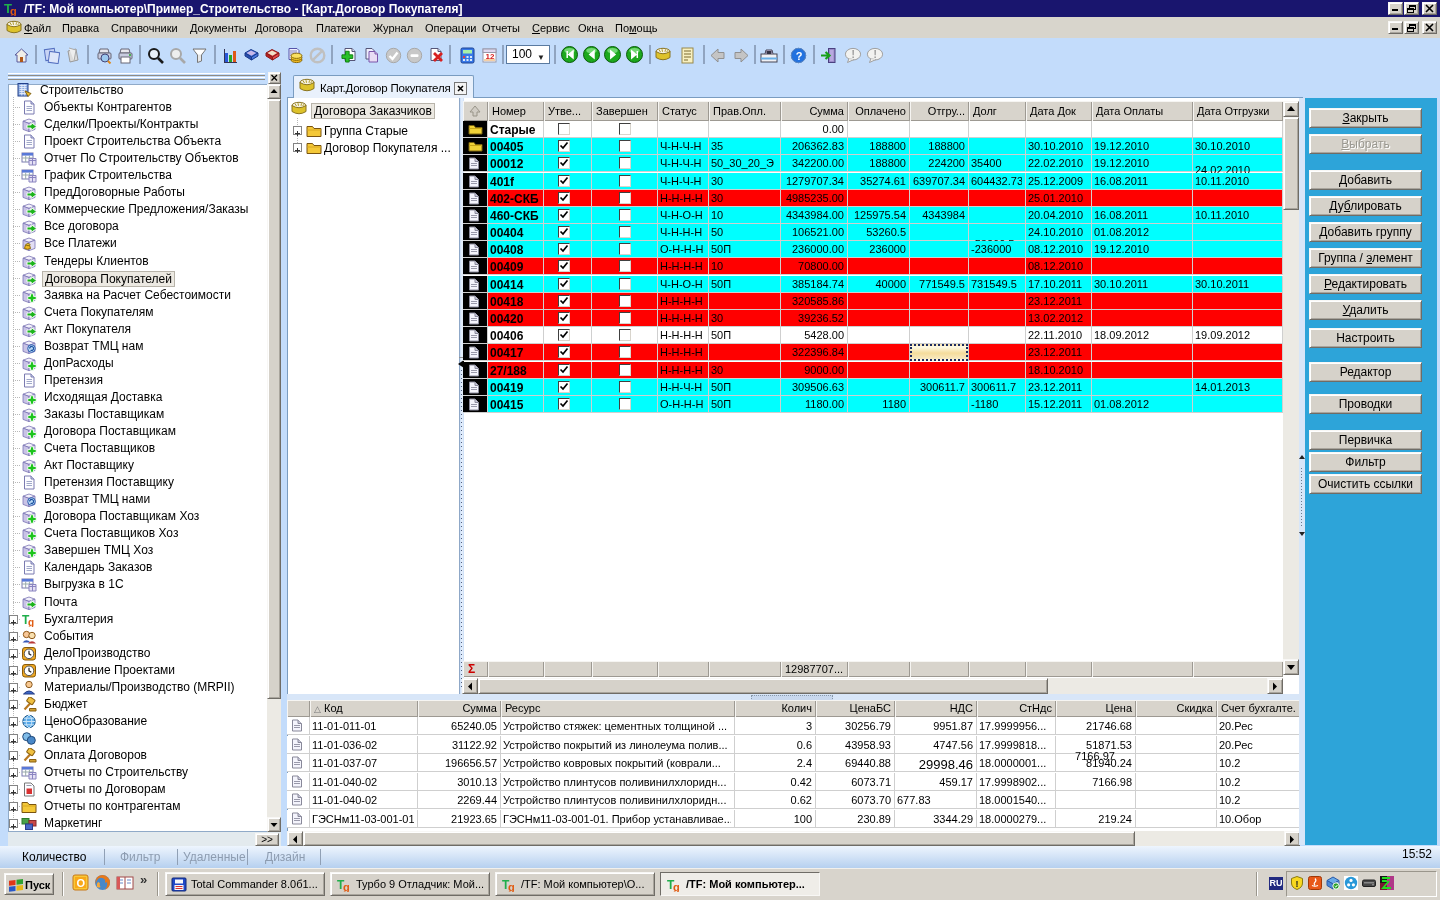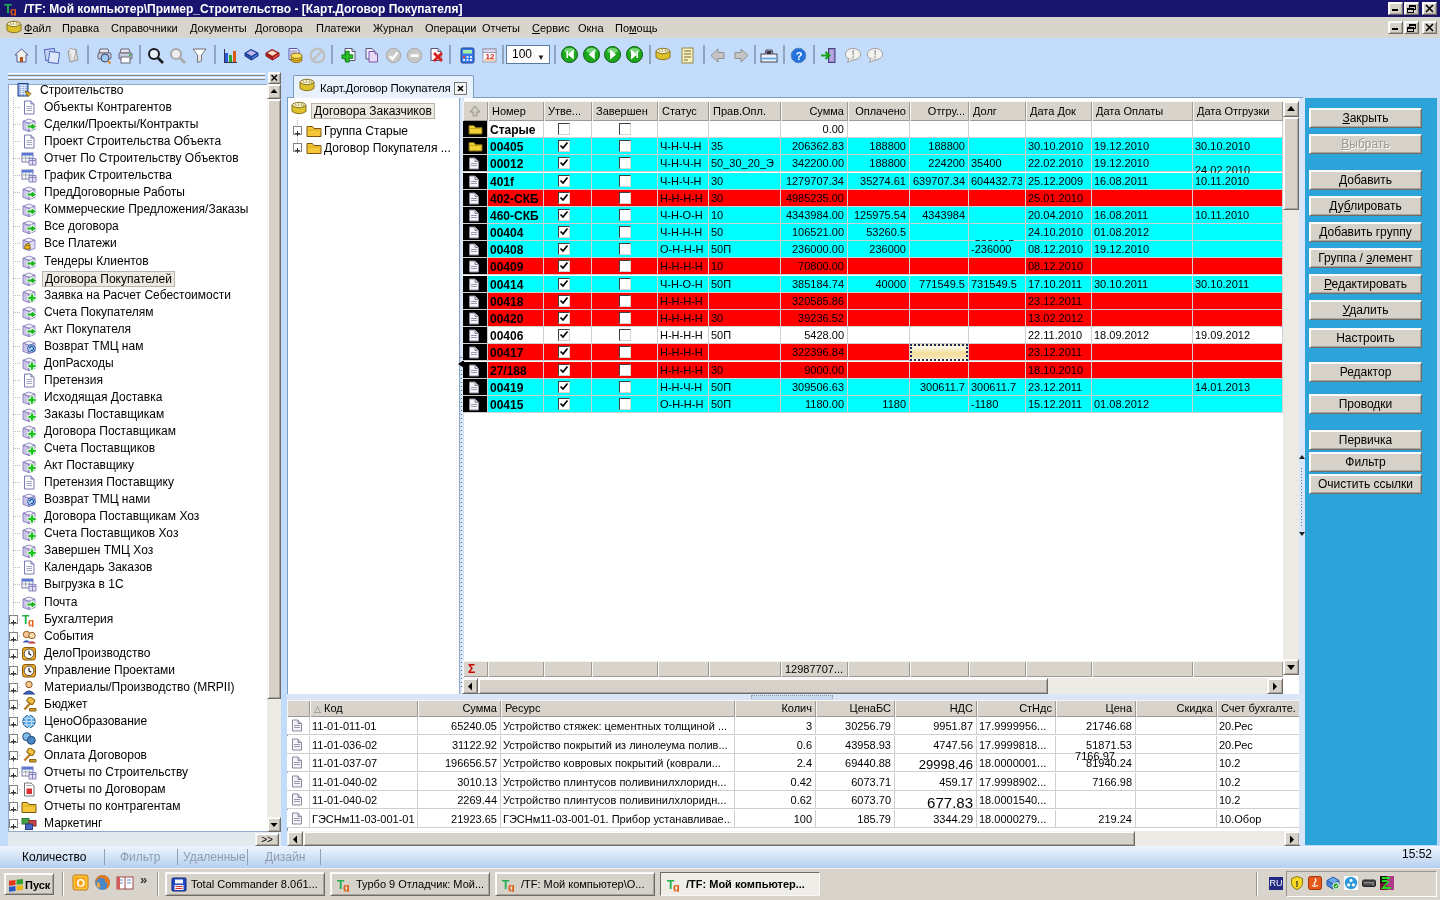--- a/index.html
+++ b/index.html
@@ -1412,21 +1412,21 @@
 <div class="abs" style="left:976px;top:791px;width:1px;height:18px;background:#cfcfcf"></div>
 <div class="abs" style="left:1055px;top:791px;width:1px;height:18px;background:#cfcfcf"></div>
 <div class="abs" style="left:1135px;top:791px;width:1px;height:18px;background:#cfcfcf"></div>
 <div class="abs" style="left:1216px;top:791px;width:1px;height:18px;background:#cfcfcf"></div>
 <div class="abs" style="left:1299px;top:791px;width:1px;height:18px;background:#cfcfcf"></div>
 <div class="abs" style="left:312px;top:794px;width:102px;font-size:11px;white-space:nowrap;overflow:hidden">11-01-040-02</div>
 <div class="abs" style="left:420px;top:794px;width:77px;text-align:right;font-size:11px;white-space:nowrap;overflow:hidden">2269.44</div>
 <div class="abs" style="left:503px;top:794px;width:228px;font-size:11px;white-space:nowrap;overflow:hidden">Устройство плинтусов поливинилхлоридн...</div>
 <div class="abs" style="left:737px;top:794px;width:75px;text-align:right;font-size:11px;white-space:nowrap;overflow:hidden">0.62</div>
 <div class="abs" style="left:818px;top:794px;width:73px;text-align:right;font-size:11px;white-space:nowrap;overflow:hidden">6073.70</div>
-<div class="abs" style="left:897px;top:794px;width:76px;text-align:right;font-size:15px;white-space:nowrap;overflow:hidden">677.83</div>
+<div class="abs" style="left:897px;top:794px;width:76px;font-size:11px;white-space:nowrap;overflow:hidden">677.83</div>
 <div class="abs" style="left:979px;top:794px;width:73px;font-size:11px;white-space:nowrap;overflow:hidden">18.0001540...</div>
 <div class="abs" style="left:1058px;top:750px;width:74px;text-align:center;font-size:11px;white-space:nowrap;overflow:hidden">7166.97</div>
 <div class="abs" style="left:1219px;top:794px;width:77px;font-size:11px;white-space:nowrap;overflow:hidden">10.2</div>
 <div class="abs" style="left:287px;top:810px;width:1013px;height:18px;background:#fff;border-bottom:1px solid #cfcfcf"></div>
 <div class="abs" style="left:291px;top:812px"><svg width="12" height="13" viewBox="0 0 12 13" style="">
       <path d="M1.5 1 L7 1 L10.5 4.5 L10.5 12 L1.5 12 Z" fill="#f4f4fc" stroke="#889"></path>
       <path d="M7 1 L7 4.5 L10.5 4.5" fill="#ccd" stroke="#889"></path>
       <path d="M3 6.5 h6 M3 8.5 h6" stroke="#99a"></path>
     </svg></div>
 <div class="abs" style="left:309px;top:810px;width:1px;height:18px;background:#cfcfcf"></div>
@@ -1437,21 +1437,21 @@
 <div class="abs" style="left:894px;top:810px;width:1px;height:18px;background:#cfcfcf"></div>
 <div class="abs" style="left:976px;top:810px;width:1px;height:18px;background:#cfcfcf"></div>
 <div class="abs" style="left:1055px;top:810px;width:1px;height:18px;background:#cfcfcf"></div>
 <div class="abs" style="left:1135px;top:810px;width:1px;height:18px;background:#cfcfcf"></div>
 <div class="abs" style="left:1216px;top:810px;width:1px;height:18px;background:#cfcfcf"></div>
 <div class="abs" style="left:1299px;top:810px;width:1px;height:18px;background:#cfcfcf"></div>
 <div class="abs" style="left:312px;top:813px;width:102px;font-size:11px;white-space:nowrap;overflow:hidden">ГЭСНм11-03-001-01</div>
 <div class="abs" style="left:420px;top:813px;width:77px;text-align:right;font-size:11px;white-space:nowrap;overflow:hidden">21923.65</div>
 <div class="abs" style="left:503px;top:813px;width:228px;font-size:11px;white-space:nowrap;overflow:hidden">ГЭСНм11-03-001-01. Прибор устанавливае...</div>
 <div class="abs" style="left:737px;top:813px;width:75px;text-align:right;font-size:11px;white-space:nowrap;overflow:hidden">100</div>
-<div class="abs" style="left:818px;top:813px;width:73px;text-align:right;font-size:11px;white-space:nowrap;overflow:hidden">185.79</div>
+<div class="abs" style="left:818px;top:813px;width:73px;text-align:right;font-size:11px;white-space:nowrap;overflow:hidden">230.89</div>
 <div class="abs" style="left:897px;top:813px;width:76px;text-align:right;font-size:11px;white-space:nowrap;overflow:hidden">3344.29</div>
 <div class="abs" style="left:979px;top:813px;width:73px;font-size:11px;white-space:nowrap;overflow:hidden">18.0000279...</div>
 <div class="abs" style="left:1058px;top:813px;width:74px;text-align:right;font-size:11px;white-space:nowrap;overflow:hidden">219.24</div>
 <div class="abs" style="left:1219px;top:813px;width:77px;font-size:11px;white-space:nowrap;overflow:hidden">10.Обор</div>
 <div class="abs" style="left:287px;top:831px;width:1013px;height:15px;background:#eceae4"></div>
 <div class="abs b3d" style="left:287px;top:831px;width:16px;height:15px"><svg width="14" height="14">
       <path d="M9 3.5 L5 7.5 L9 11.5 Z" fill="#000"></path>
     </svg></div>
 <div class="abs b3d" style="left:303px;top:831px;width:832px;height:15px"></div>
 <div class="abs b3d" style="left:1284px;top:831px;width:16px;height:15px"><svg width="14" height="14">
@@ -1540,21 +1540,21 @@
     <span style="position:absolute;left:25px;top:5px;font-size:11px;white-space:nowrap">/TF: Мой компьютер\О...</span>
   </div>
 <div class="abs" style="left:660px;top:872px;width:160px;height:24px;background:#efede8;border:1px solid;border-color:#6f6c66 #f8f7f5 #f8f7f5 #6f6c66">
     <div style="position:absolute;left:5px;top:4px"><svg width="16" height="15" viewBox="0 0 16 15" style="">
         <text x="1" y="12" font-family="Liberation Sans" font-weight="bold" font-size="12" fill="#1fae4b">T</text>
         <text x="7" y="14" font-family="Liberation Sans" font-weight="bold" font-size="11" fill="#e05a10">g</text>
       </svg></div>
     <span style="position:absolute;left:25px;top:5px;font-size:11px;font-weight:bold;white-space:nowrap">/TF: Мой компьютер...</span>
   </div>
 <div class="abs" style="left:1256px;top:872px;width:2px;height:24px;border-left:1px solid #9a968c;border-right:1px solid #fff"></div>
-<div class="abs" style="left:1269px;top:877px;width:14px;height:13px;background:#222a80;color:#fff;font-size:9px;font-weight:normal;text-align:center;line-height:13px">RU</div>
+<div class="abs" style="left:1269px;top:877px;width:14px;height:13px;background:#222a80;color:#fff;font-size:9px;font-weight:bold;text-align:center;line-height:13px">RU</div>
 <div class="abs" style="left:1286px;top:871px;width:151px;height:26px;border:1px solid;border-color:#9a968c #fff #fff #9a968c"></div>
 <div class="abs" style="left:1290px;top:876px;width:14px;height:14px"><svg width="14" height="14" viewBox="0 0 14 14" style="">
       <path d="M7 0.5 L12.5 2.5 L12.5 7 Q12.5 11.5 7 13.5 Q1.5 11.5 1.5 7 L1.5 2.5 Z" fill="#f8d820" stroke="#8a7a10"></path>
       <text x="5.4" y="10.5" font-size="9" font-weight="bold" fill="#222">!</text>
     </svg></div>
 <div class="abs" style="left:1308px;top:876px;width:14px;height:14px"><svg width="14" height="14" viewBox="0 0 14 14" style="">
       <rect x="0.5" y="0.5" width="13" height="13" rx="2" fill="#e85818" stroke="#a03808"></rect>
       <path d="M4 9.5 Q7 11 10 9.5 M7 2.5 Q8.8 4.7 7 6.3 Q5.4 7.8 7 9.3" stroke="#fff" fill="none" stroke-width="1.2"></path>
     </svg></div>
 <div class="abs" style="left:1326px;top:876px;width:14px;height:14px"><svg width="14" height="14" viewBox="0 0 14 14" style="">

